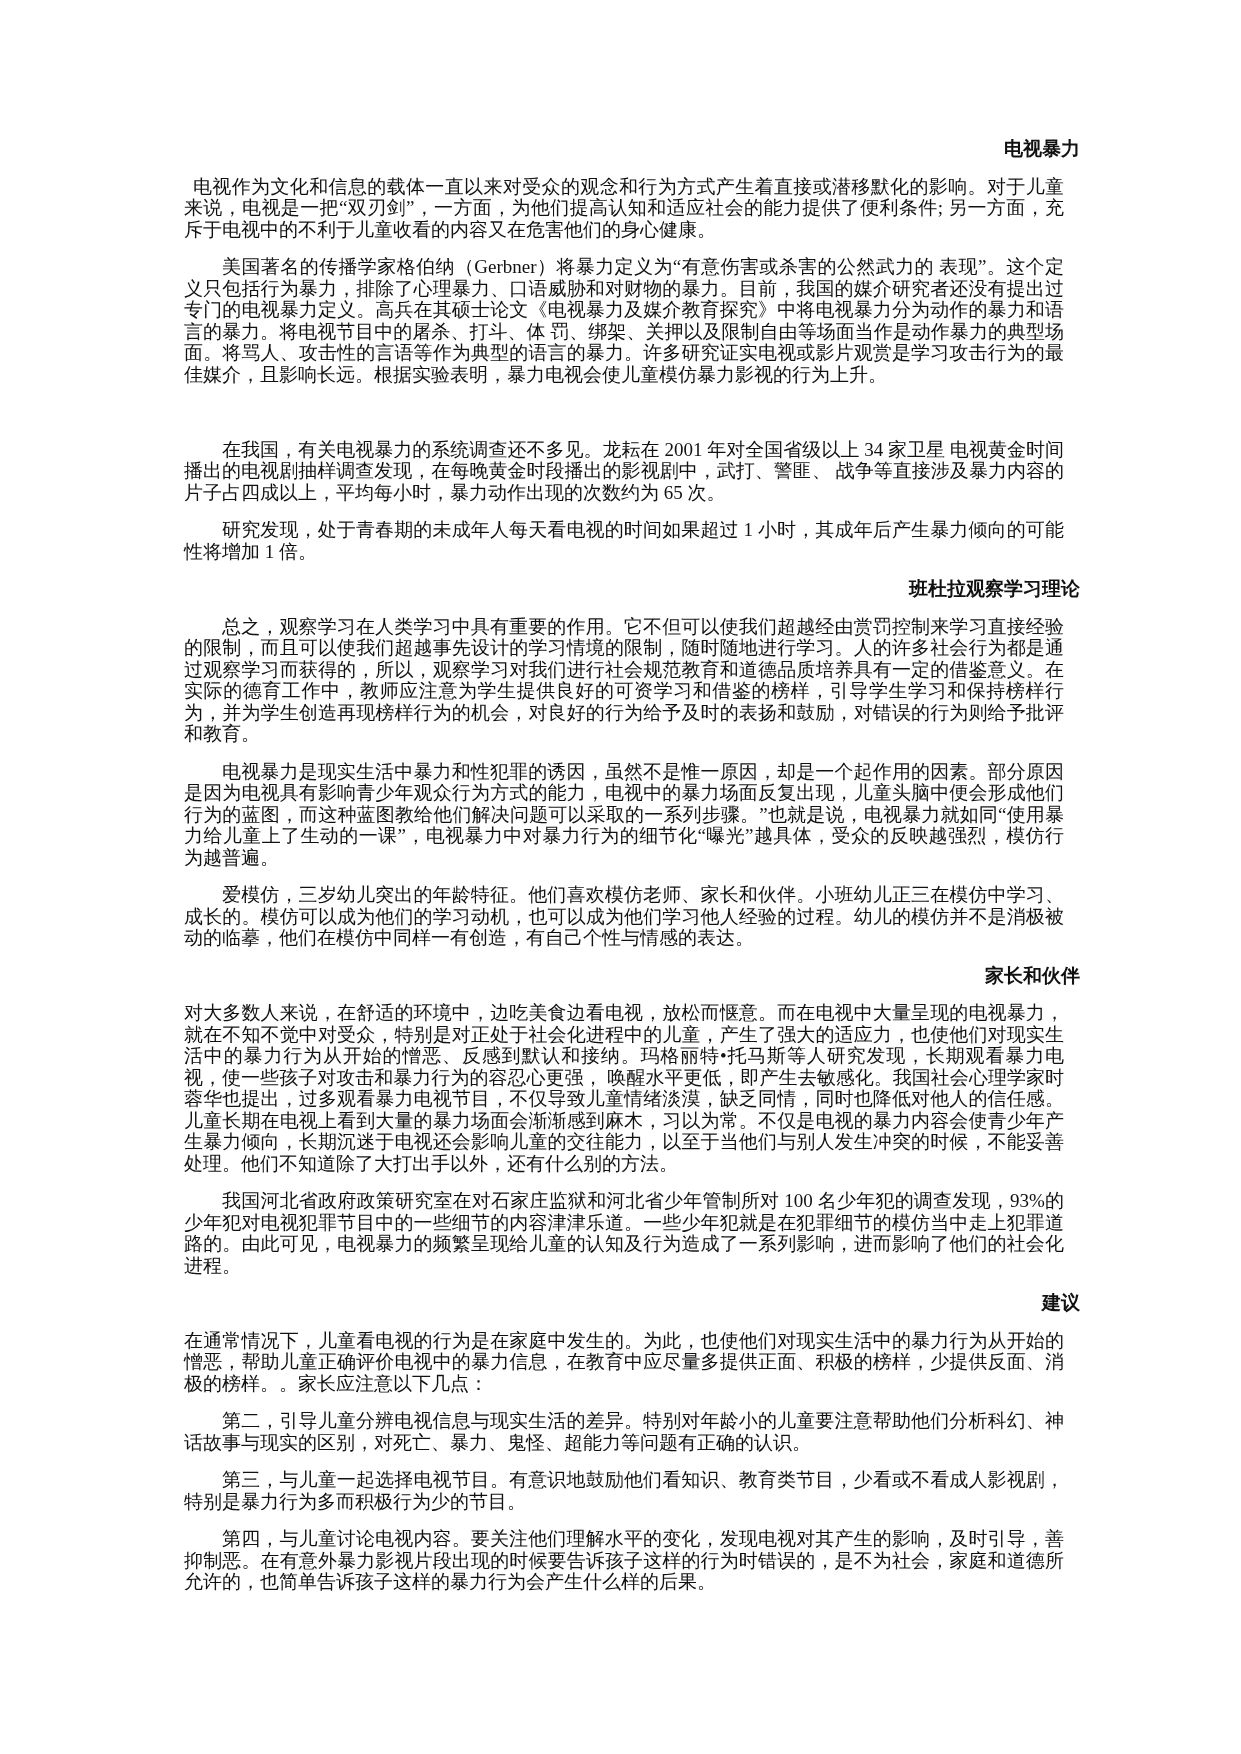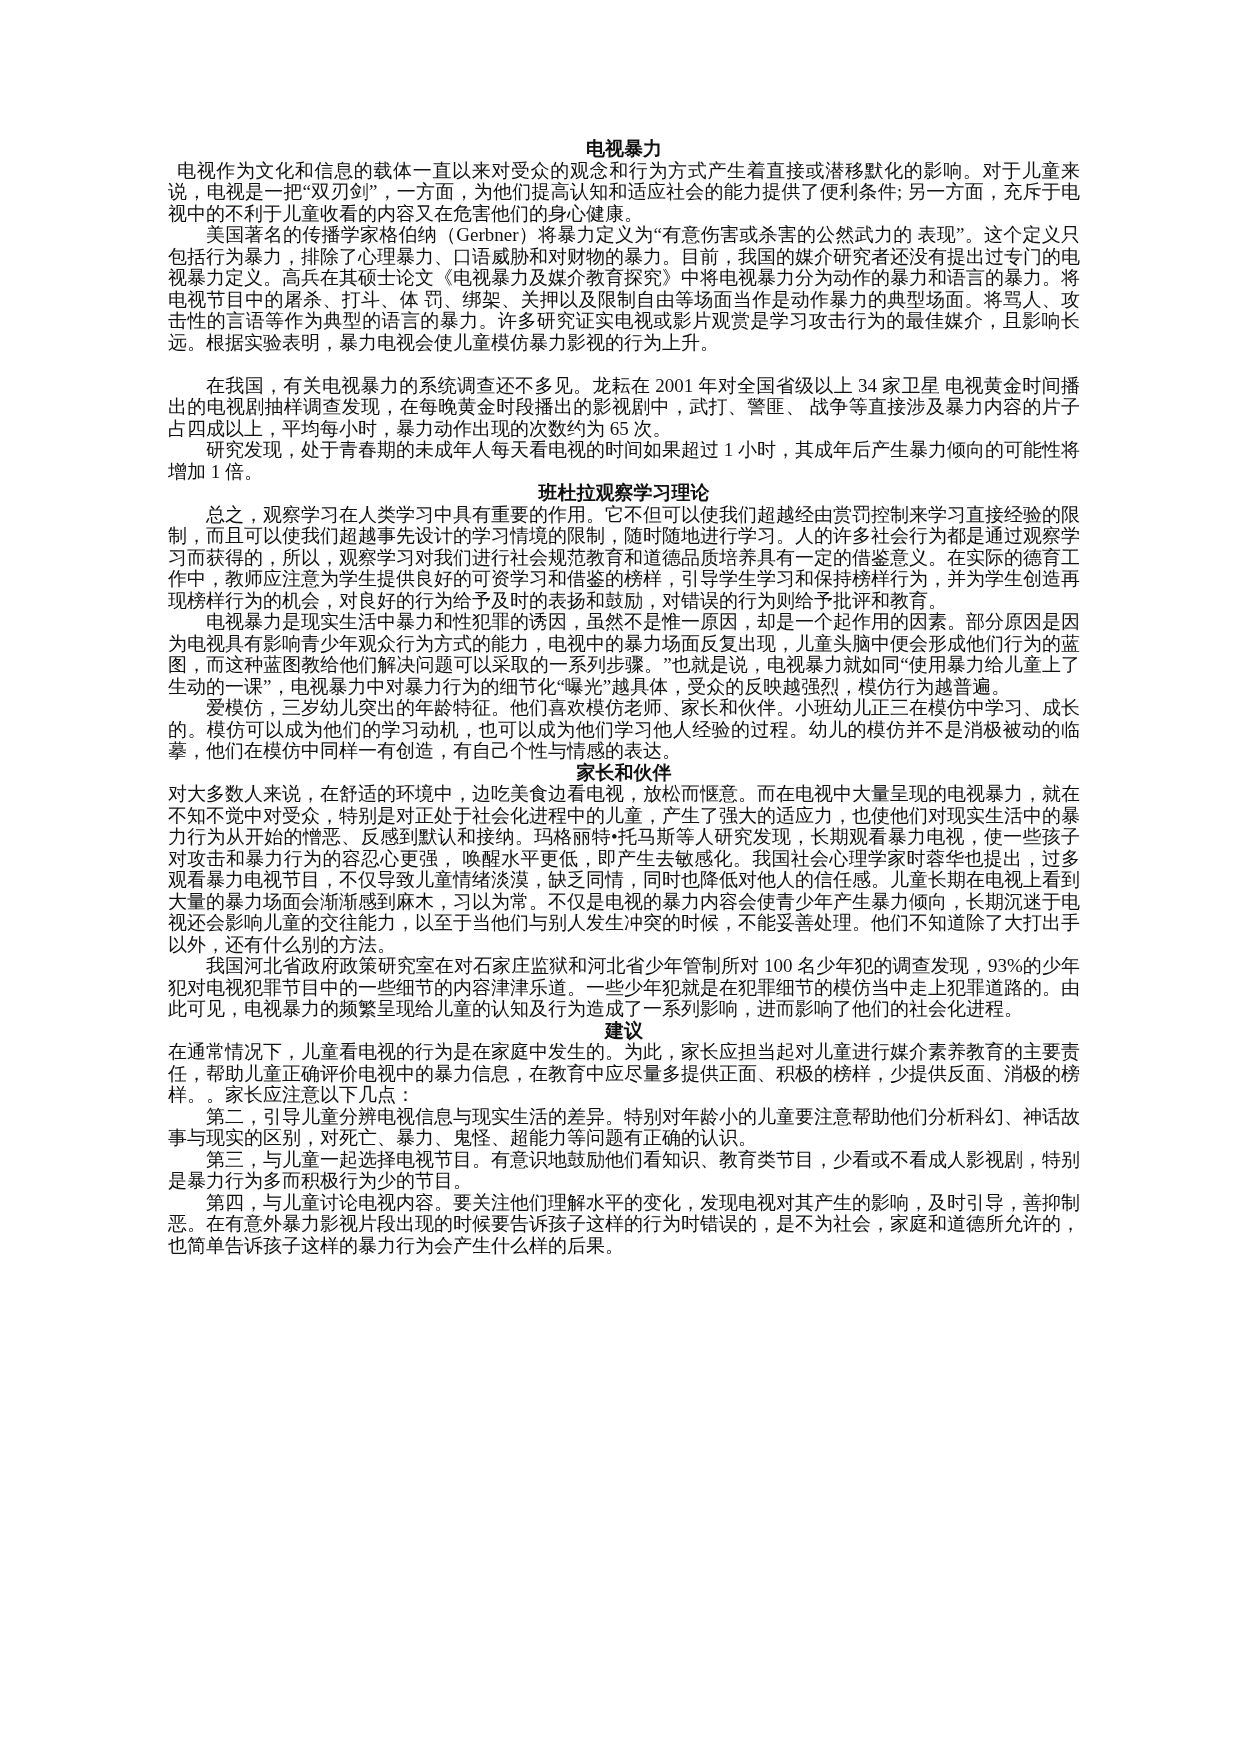--- a/index.html
+++ b/index.html
@@ -21,24 +21,24 @@
     left: 168px;
     top: 138px;
     width: 912px;
     font-size: 19px;
     line-height: 21.5px;
     text-align: justify;
     letter-spacing: 0;
   }
   .heading {
     font-weight: bold;
-    text-align: center;
+    text-align: right;
   }
   .para {
-    margin: 0;
+    margin: 16px;
     font-family: Liberation Serif, serif;
   }
   .indent-none  { text-indent: 0; }
   .indent-small { text-indent: 9px; }
   .indent-em2   { text-indent: 2em; }
   .spacer {
     height: 21.5px;
   }
 </style>
 </head>
@@ -53,18 +53,18 @@
       <div class="para indent-em2">在我国，有关电视暴力的系统调查还不多见。龙耘在 2001 年对全国省级以上 34 家卫星 电视黄金时间播出的电视剧抽样调查发现，在每晚黄金时段播出的影视剧中，武打、警匪、 战争等直接涉及暴力内容的片子占四成以上，平均每小时，暴力动作出现的次数约为 65 次。</div>
       <div class="para indent-em2">研究发现，处于青春期的未成年人每天看电视的时间如果超过 1 小时，其成年后产生暴力倾向的可能性将增加 1 倍。</div>
       <div class="heading">班杜拉观察学习理论</div>
       <div class="para indent-em2">总之，观察学习在人类学习中具有重要的作用。它不但可以使我们超越经由赏罚控制来学习直接经验的限制，而且可以使我们超越事先设计的学习情境的限制，随时随地进行学习。人的许多社会行为都是通过观察学习而获得的，所以，观察学习对我们进行社会规范教育和道德品质培养具有一定的借鉴意义。在实际的德育工作中，教师应注意为学生提供良好的可资学习和借鉴的榜样，引导学生学习和保持榜样行为，并为学生创造再现榜样行为的机会，对良好的行为给予及时的表扬和鼓励，对错误的行为则给予批评和教育。</div>
       <div class="para indent-em2">电视暴力是现实生活中暴力和性犯罪的诱因，虽然不是惟一原因，却是一个起作用的因素。部分原因是因为电视具有影响青少年观众行为方式的能力，电视中的暴力场面反复出现，儿童头脑中便会形成他们行为的蓝图，而这种蓝图教给他们解决问题可以采取的一系列步骤。”也就是说，电视暴力就如同“使用暴力给儿童上了生动的一课”，电视暴力中对暴力行为的细节化“曝光”越具体，受众的反映越强烈，模仿行为越普遍。</div>
       <div class="para indent-em2">爱模仿，三岁幼儿突出的年龄特征。他们喜欢模仿老师、家长和伙伴。小班幼儿正三在模仿中学习、成长的。模仿可以成为他们的学习动机，也可以成为他们学习他人经验的过程。幼儿的模仿并不是消极被动的临摹，他们在模仿中同样一有创造，有自己个性与情感的表达。</div>
       <div class="heading">家长和伙伴</div>
       <div class="para indent-none">对大多数人来说，在舒适的环境中，边吃美食边看电视，放松而惬意。而在电视中大量呈现的电视暴力，就在不知不觉中对受众，特别是对正处于社会化进程中的儿童，产生了强大的适应力，也使他们对现实生活中的暴力行为从开始的憎恶、反感到默认和接纳。玛格丽特•托马斯等人研究发现，长期观看暴力电视，使一些孩子对攻击和暴力行为的容忍心更强， 唤醒水平更低，即产生去敏感化。我国社会心理学家时蓉华也提出，过多观看暴力电视节目，不仅导致儿童情绪淡漠，缺乏同情，同时也降低对他人的信任感。儿童长期在电视上看到大量的暴力场面会渐渐感到麻木，习以为常。不仅是电视的暴力内容会使青少年产生暴力倾向，长期沉迷于电视还会影响儿童的交往能力，以至于当他们与别人发生冲突的时候，不能妥善处理。他们不知道除了大打出手以外，还有什么别的方法。</div>
       <div class="para indent-em2">我国河北省政府政策研究室在对石家庄监狱和河北省少年管制所对 100 名少年犯的调查发现，93%的少年犯对电视犯罪节目中的一些细节的内容津津乐道。一些少年犯就是在犯罪细节的模仿当中走上犯罪道路的。由此可见，电视暴力的频繁呈现给儿童的认知及行为造成了一系列影响，进而影响了他们的社会化进程。</div>
       <div class="heading">建议</div>
-      <div class="para indent-none">在通常情况下，儿童看电视的行为是在家庭中发生的。为此，家长应担当起对儿童进行媒介素养教育的主要责任，帮助儿童正确评价电视中的暴力信息，在教育中应尽量多提供正面、积极的榜样，少提供反面、消极的榜样。。家长应注意以下几点：</div>
+      <div class="para indent-none">在通常情况下，儿童看电视的行为是在家庭中发生的。为此，也使他们对现实生活中的暴力行为从开始的憎恶，帮助儿童正确评价电视中的暴力信息，在教育中应尽量多提供正面、积极的榜样，少提供反面、消极的榜样。。家长应注意以下几点：</div>
       <div class="para indent-em2">第二，引导儿童分辨电视信息与现实生活的差异。特别对年龄小的儿童要注意帮助他们分析科幻、神话故事与现实的区别，对死亡、暴力、鬼怪、超能力等问题有正确的认识。</div>
       <div class="para indent-em2">第三，与儿童一起选择电视节目。有意识地鼓励他们看知识、教育类节目，少看或不看成人影视剧，特别是暴力行为多而积极行为少的节目。</div>
       <div class="para indent-em2">第四，与儿童讨论电视内容。要关注他们理解水平的变化，发现电视对其产生的影响，及时引导，善抑制恶。在有意外暴力影视片段出现的时候要告诉孩子这样的行为时错误的，是不为社会，家庭和道德所允许的，也简单告诉孩子这样的暴力行为会产生什么样的后果。</div>
     </div>
 </div>
 
 </body></html>

